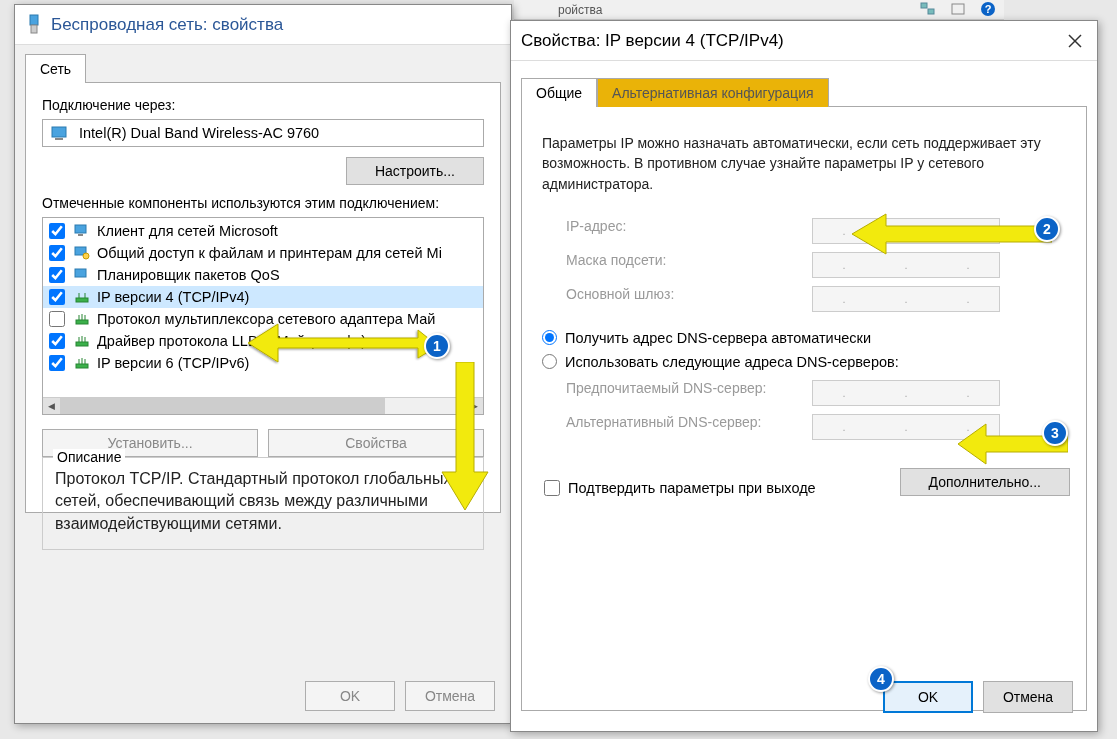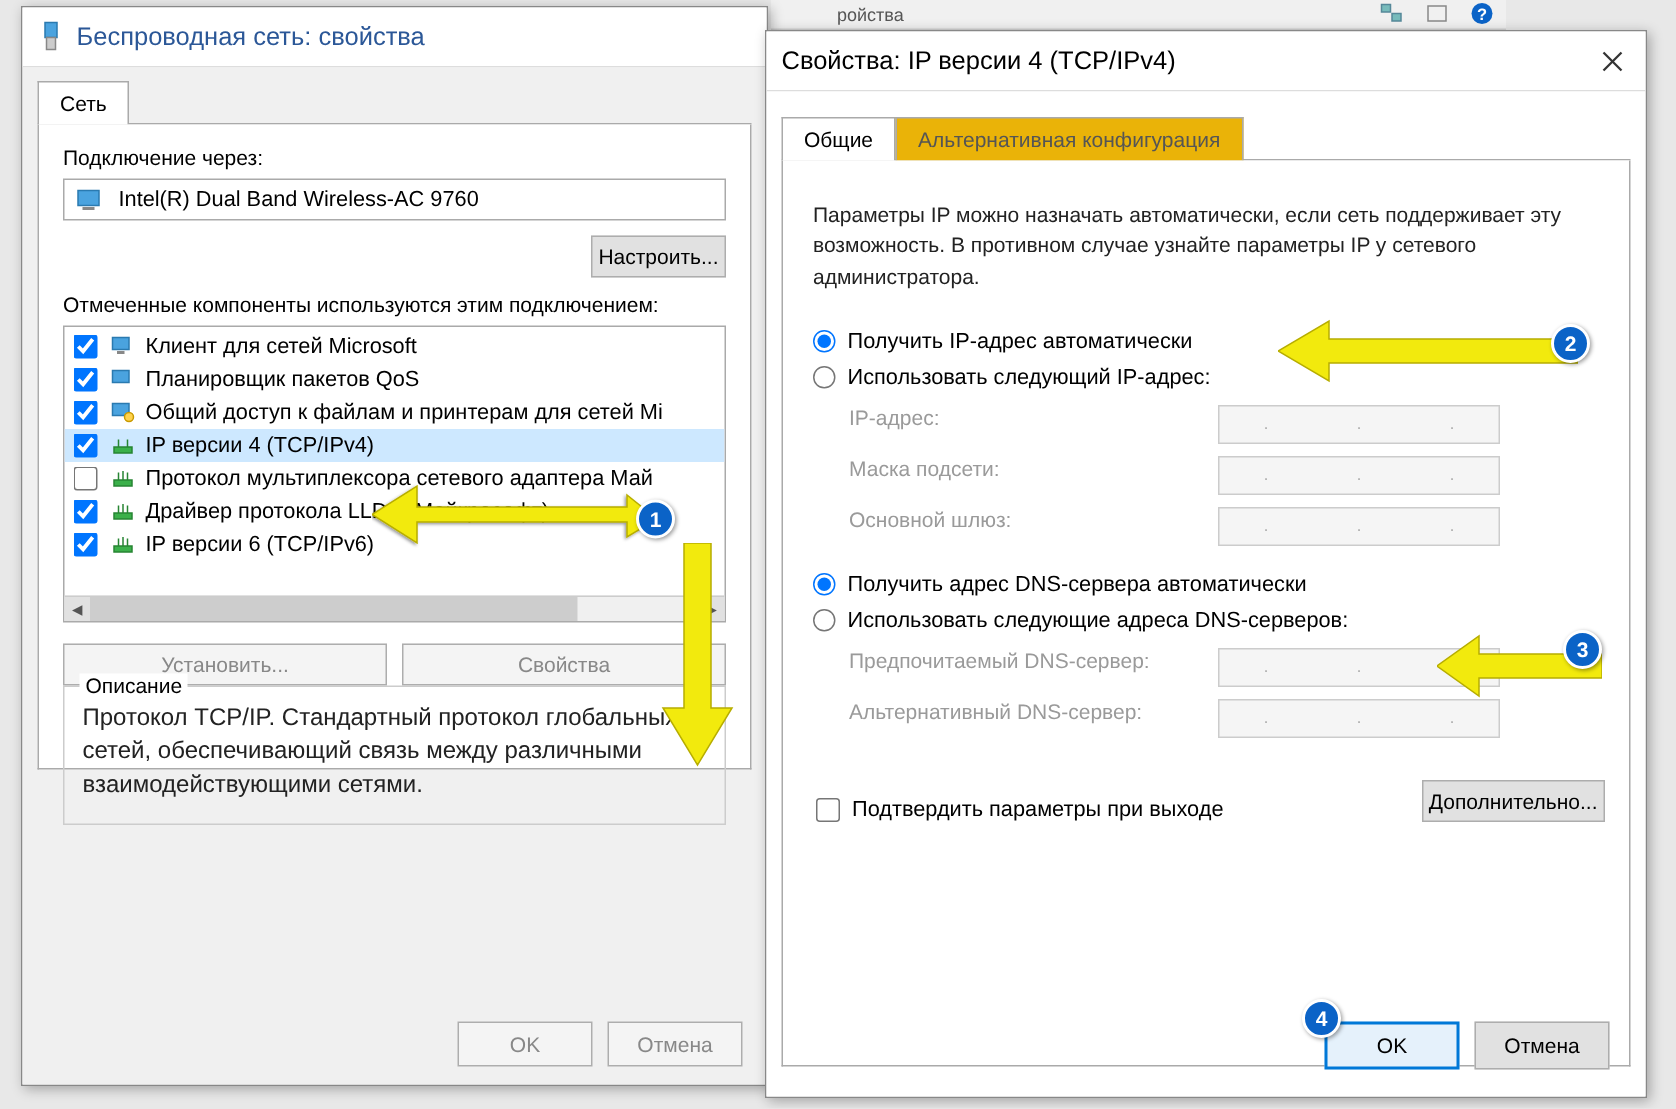--- a/index.html
+++ b/index.html
@@ -72,21 +72,21 @@
   align-items: center;
   font-size: 14.5px;
   margin-bottom: 10px;
 }
 .net-icon {
   width: 20px; height: 16px; margin-right: 8px;
 }
 .btn {
   background: #e1e1e1;
   border: 1px solid #adadad;
-  padding: 5px 4px;
+  padding: 5px 28px;
   font-size: 14px;
   cursor: pointer;
   font-family: inherit;
 }
 .btn:disabled { color: #888; background: #f4f4f4; }
 .right { text-align: right; margin-bottom: 10px; }
 .comp-list {
   border: 1px solid #aaa;
   background: #fff;
   height: 198px;
@@ -321,33 +321,33 @@
                   <rect x="5" y="12" width="5" height="2" fill="#888"></rect>
                 </svg>
               </span>
               <span>Клиент для сетей Microsoft</span>
             </div>
             <div class="comp-item">
               <input type="checkbox" checked="" style="">
               <span class="comp-icon">
                 <svg viewBox="0 0 18 18">
                   <rect x="2" y="3" width="11" height="8" fill="#4aa3df" stroke="#2a7ab0"></rect>
-                </svg>
-              </span>
-              <span>Планировщик пакетов QoS</span>
+                  <circle cx="13" cy="12" r="3" fill="#ffd24d" stroke="#c99a00"></circle>
+                </svg>
+              </span>
+              <span>Общий доступ к файлам и принтерам для сетей Mi</span>
             </div>
             <div class="comp-item">
               <input type="checkbox" checked="" style="">
               <span class="comp-icon">
                 <svg viewBox="0 0 18 18">
                   <rect x="2" y="3" width="11" height="8" fill="#4aa3df" stroke="#2a7ab0"></rect>
-                  <circle cx="13" cy="12" r="3" fill="#ffd24d" stroke="#c99a00"></circle>
-                </svg>
-              </span>
-              <span>Общий доступ к файлам и принтерам для сетей Mi</span>
+                </svg>
+              </span>
+              <span>Планировщик пакетов QoS</span>
             </div>
             <div class="comp-item selected">
               <input type="checkbox" checked="" style="">
               <span class="comp-icon">
                 <svg viewBox="0 0 18 18">
                   <rect x="3" y="10" width="12" height="4" fill="#3bb04a" stroke="#278533"></rect>
                   <line x1="6" y1="10" x2="6" y2="5" stroke="#278533"></line>
                   <line x1="12" y1="10" x2="12" y2="5" stroke="#278533"></line>
                 </svg>
               </span>
@@ -425,30 +425,20 @@
     </span>
   </div>
   <div class="content">
     <div class="tabs">
       <div class="tab"><span>Общие</span></div>
       <div class="tab inactive"><span>Альтернативная конфигурация</span></div>
     </div>
     <div class="panel" style="height: 604px; position: relative;">
       <div class="info-text">Параметры IP можно назначать автоматически, если сеть поддерживает эту возможность. В противном случае узнайте параметры IP у сетевого администратора.</div>
 
-      <div class="radio-group">
-        <label class="radio-row">
-          <input type="radio" name="ip" checked="" style="">
-          <span>Получить IP-адрес автоматически</span>
-        </label>
-        <label class="radio-row">
-          <input type="radio" name="ip" style="">
-          <span>Использовать следующий IP-адрес:</span>
-        </label>
-      </div>
       <div class="ip-fields">
         <div class="ip-row">
           <span class="ip-label">IP-адрес:</span>
           <div class="ip-input">
               <span>.</span>
               <span>.</span>
               <span>.</span>
             </div>
         </div>
         <div class="ip-row">

